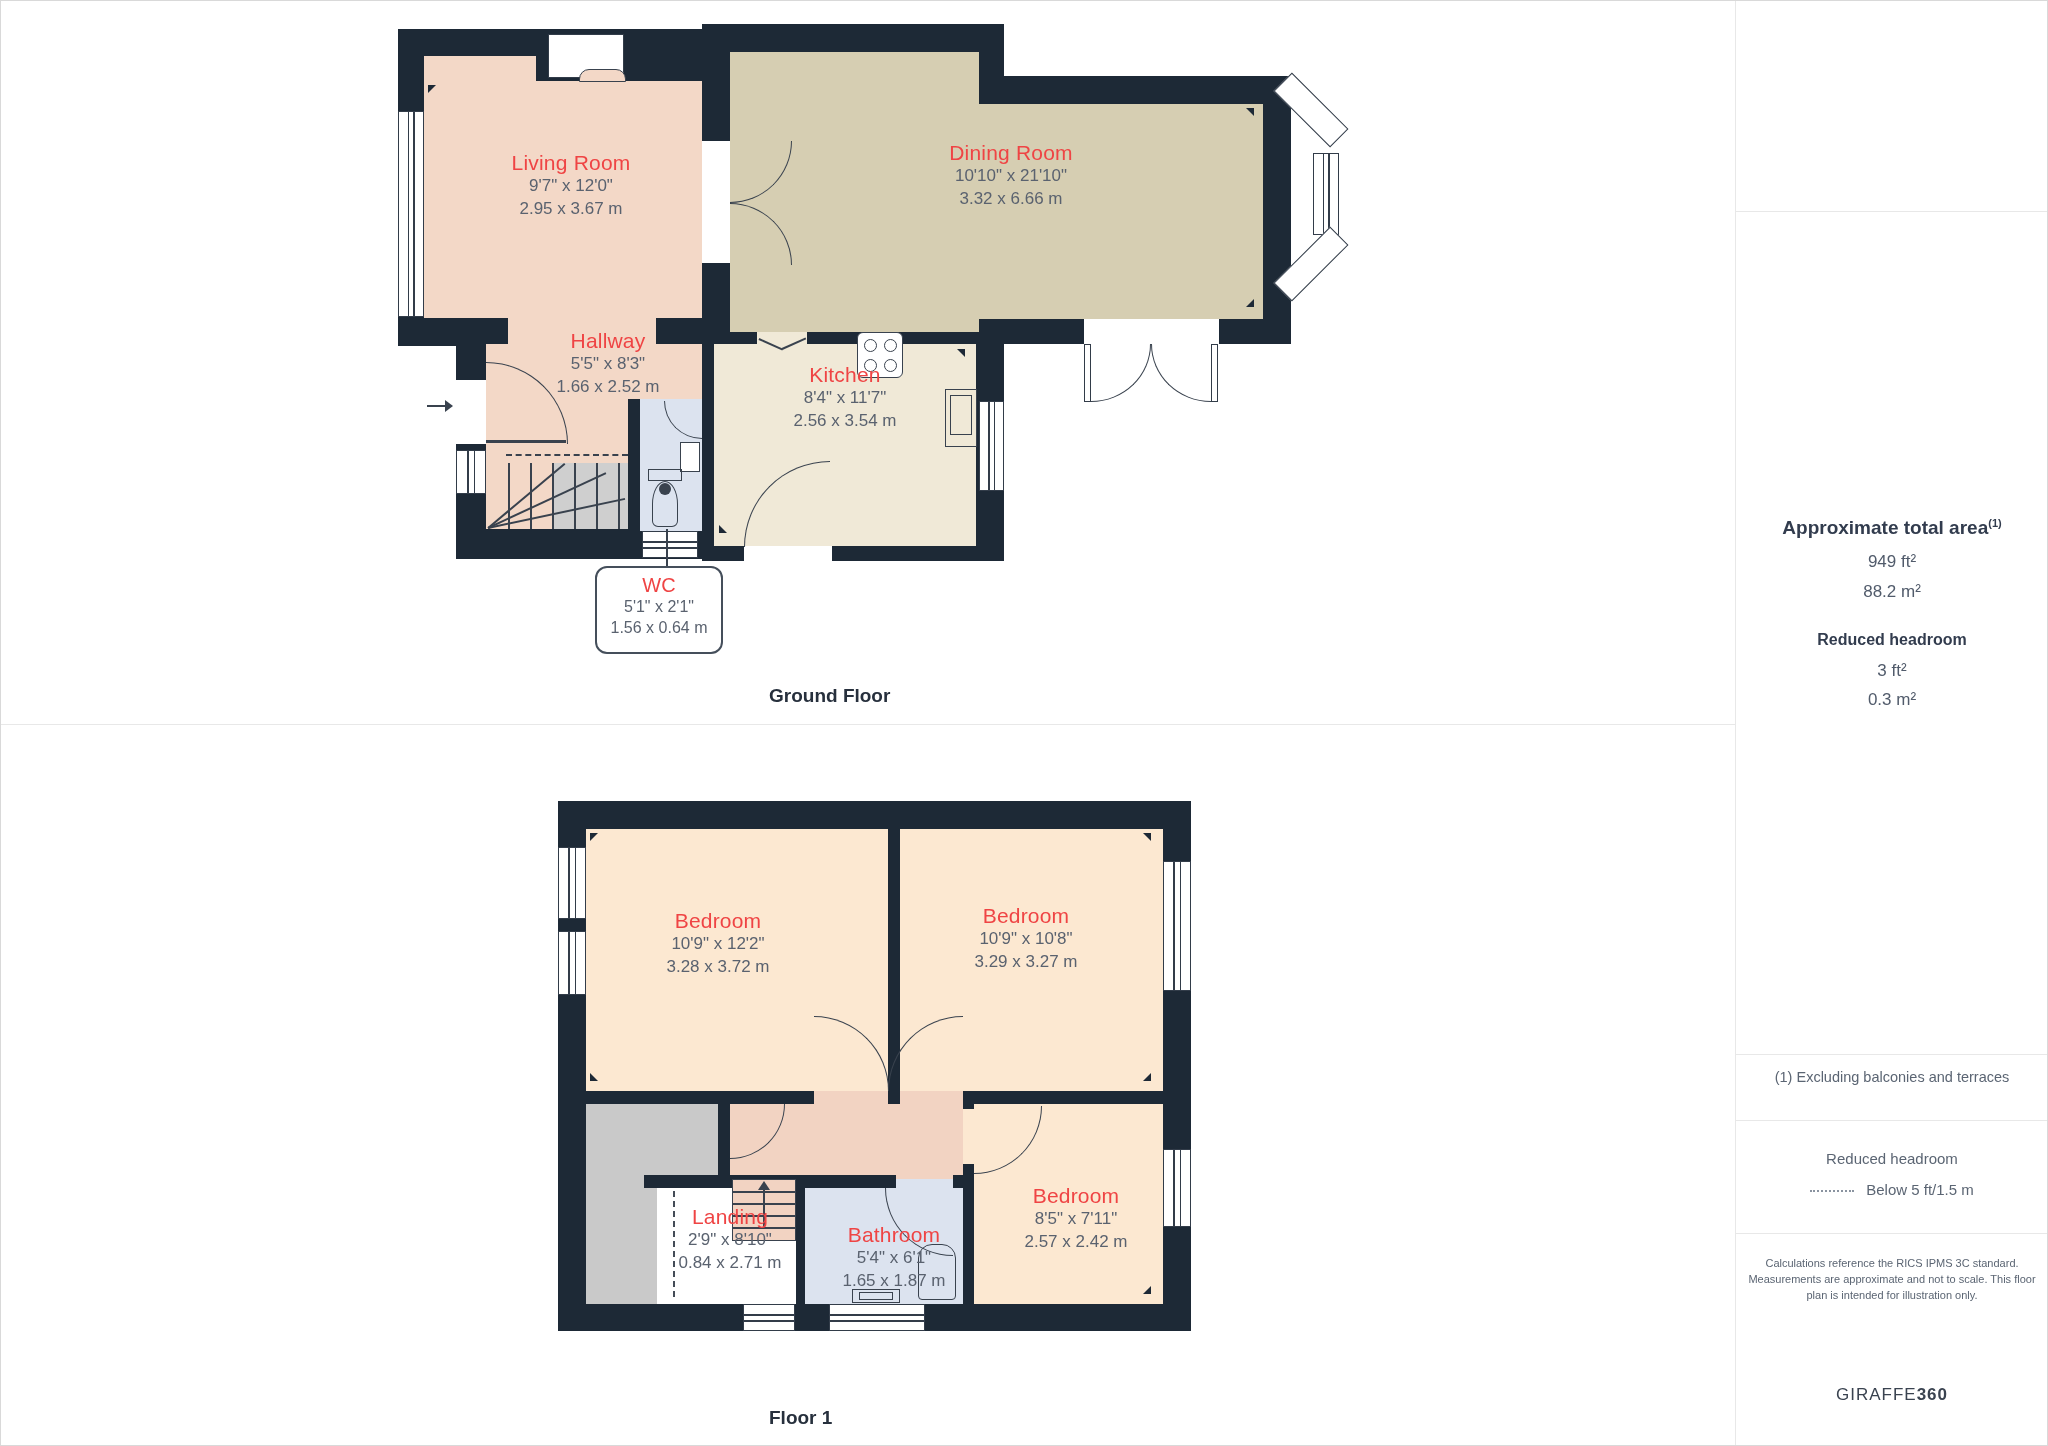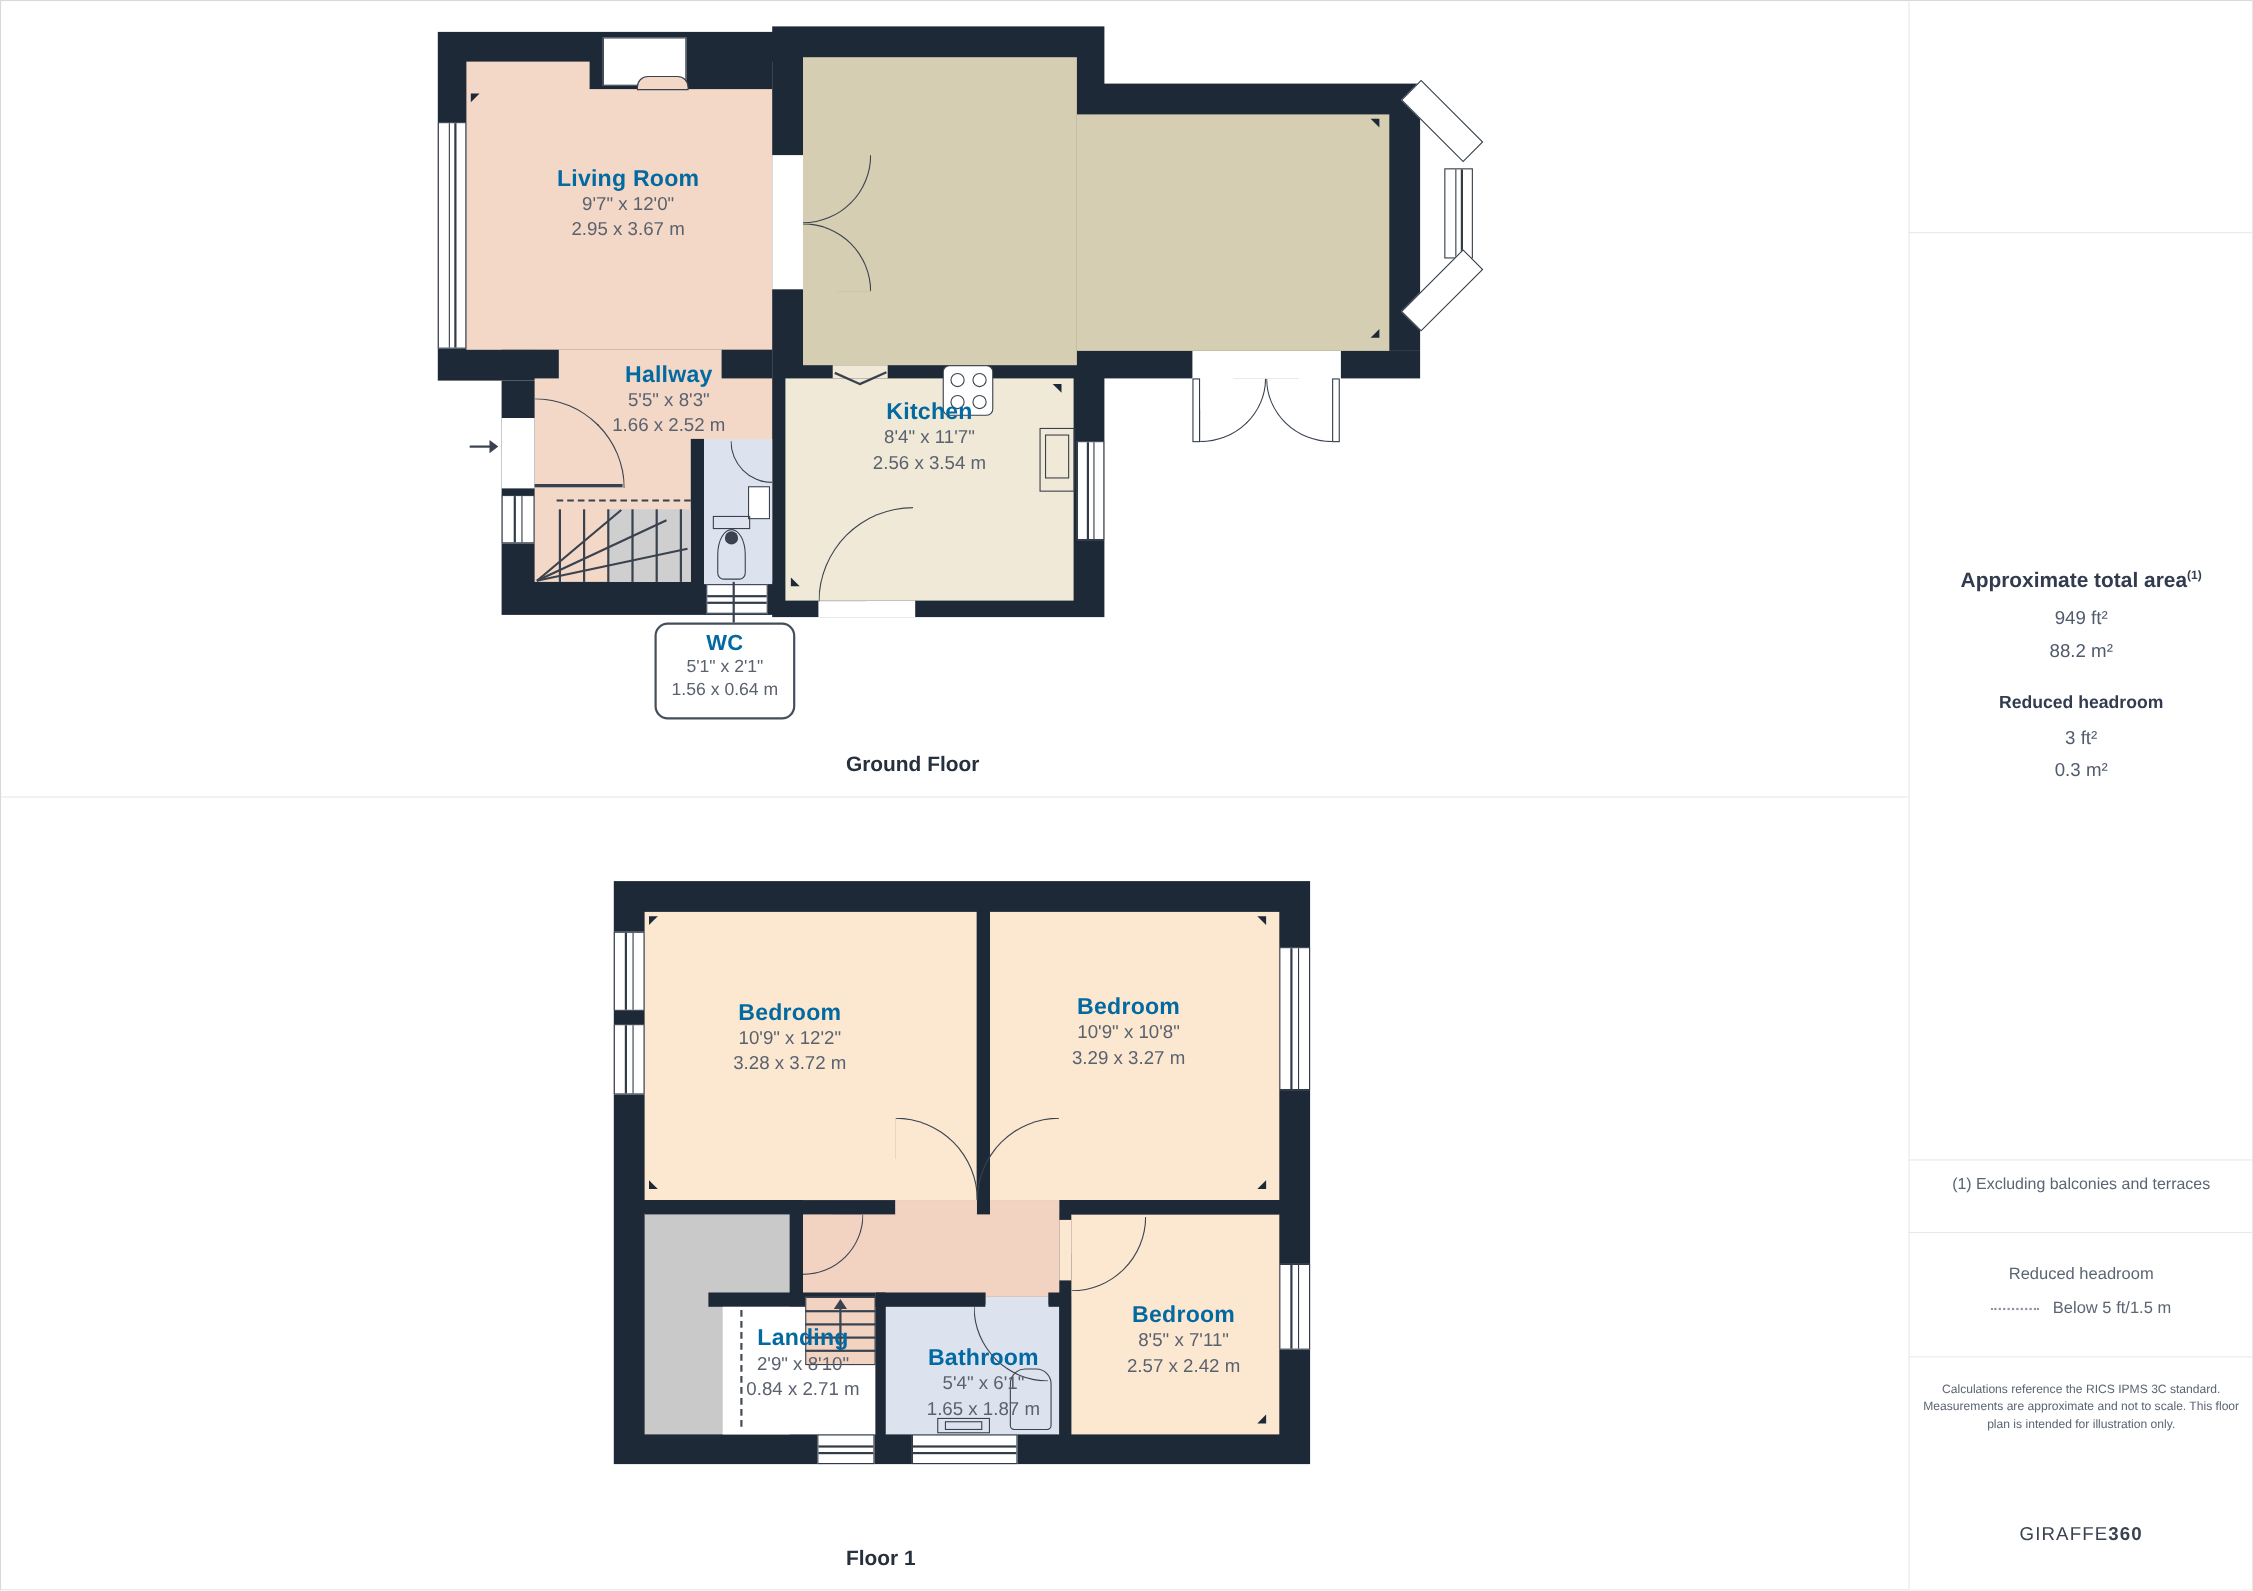--- a/index.html
+++ b/index.html
@@ -13,21 +13,21 @@
   .win-v::before,.win-v::after{content:"";position:absolute;top:0;bottom:0;width:1.5px;background:#323c49;}
   .win-v::before{left:36%;} .win-v::after{left:60%;}
   .win-h::before,.win-h::after{content:"";position:absolute;left:0;right:0;height:1.5px;background:#323c49;}
   .win-h::before{top:36%;} .win-h::after{top:60%;}
   .arc{position:absolute;box-sizing:border-box;}
   .thin{position:absolute;background:#39424e;}
   .diag{position:absolute;height:1.5px;background:#39424e;transform-origin:left center;}
   .dash{position:absolute;border-top:2px dashed #39424e;}
   .fixture{position:absolute;border:1.5px solid #39424e;box-sizing:border-box;background:transparent;}
   .rlabel{position:absolute;text-align:center;z-index:30;}
-  .rname{font-weight:bold;font-size:21px;color:#0369a1;letter-spacing:.2px;}
+  .rname{font-weight:normal;font-size:21px;color:#ef4444;letter-spacing:.2px;}
   .rdim{font-size:17px;color:#5a626f;line-height:1.35;}
   .floor-title{position:absolute;text-align:left;font-weight:bold;font-size:19px;color:#27303d;z-index:30;}
   .tri{position:absolute;width:0;height:0;z-index:25;}
   .t-tl{border-top:8px solid #1d2936;border-right:8px solid transparent;}
   .t-tr{border-top:8px solid #1d2936;border-left:8px solid transparent;}
   .t-bl{border-bottom:8px solid #1d2936;border-right:8px solid transparent;}
   .t-br{border-bottom:8px solid #1d2936;border-left:8px solid transparent;}
   .divider{position:absolute;background:#e8e8e8;}
   
   #sidebar{position:absolute;left:1734px;top:0;width:314px;height:1446px;background:#fff;}
@@ -142,20 +142,25 @@
   <div class="tri t-tr" style="left:1245px;top:107px;"></div>
   <div class="tri t-br" style="left:1245px;top:298px;"></div>
   <div class="tri t-tr" style="left:956px;top:348px;"></div>
   <div class="tri t-bl" style="left:718px;top:524px;"></div>
 
   <div class="rlabel" style="left:450px;top:150px;width:240px;">
     <div class="rname">Living Room</div>
     <div class="rdim">9'7" x 12'0"</div>
     <div class="rdim">2.95 x 3.67 m</div>
   </div>
+  <div class="rlabel" style="left:890px;top:140px;width:240px;">
+    <div class="rname">Dining Room</div>
+    <div class="rdim">10'10" x 21'10"</div>
+    <div class="rdim">3.32 x 6.66 m</div>
+  </div>
   <div class="rlabel" style="left:487px;top:328px;width:240px;">
     <div class="rname">Hallway</div>
     <div class="rdim">5'5" x 8'3"</div>
     <div class="rdim">1.66 x 2.52 m</div>
   </div>
   <div class="rlabel" style="left:724px;top:362px;width:240px;">
     <div class="rname">Kitchen</div>
     <div class="rdim">8'4" x 11'7"</div>
     <div class="rdim">2.56 x 3.54 m</div>
   </div>

